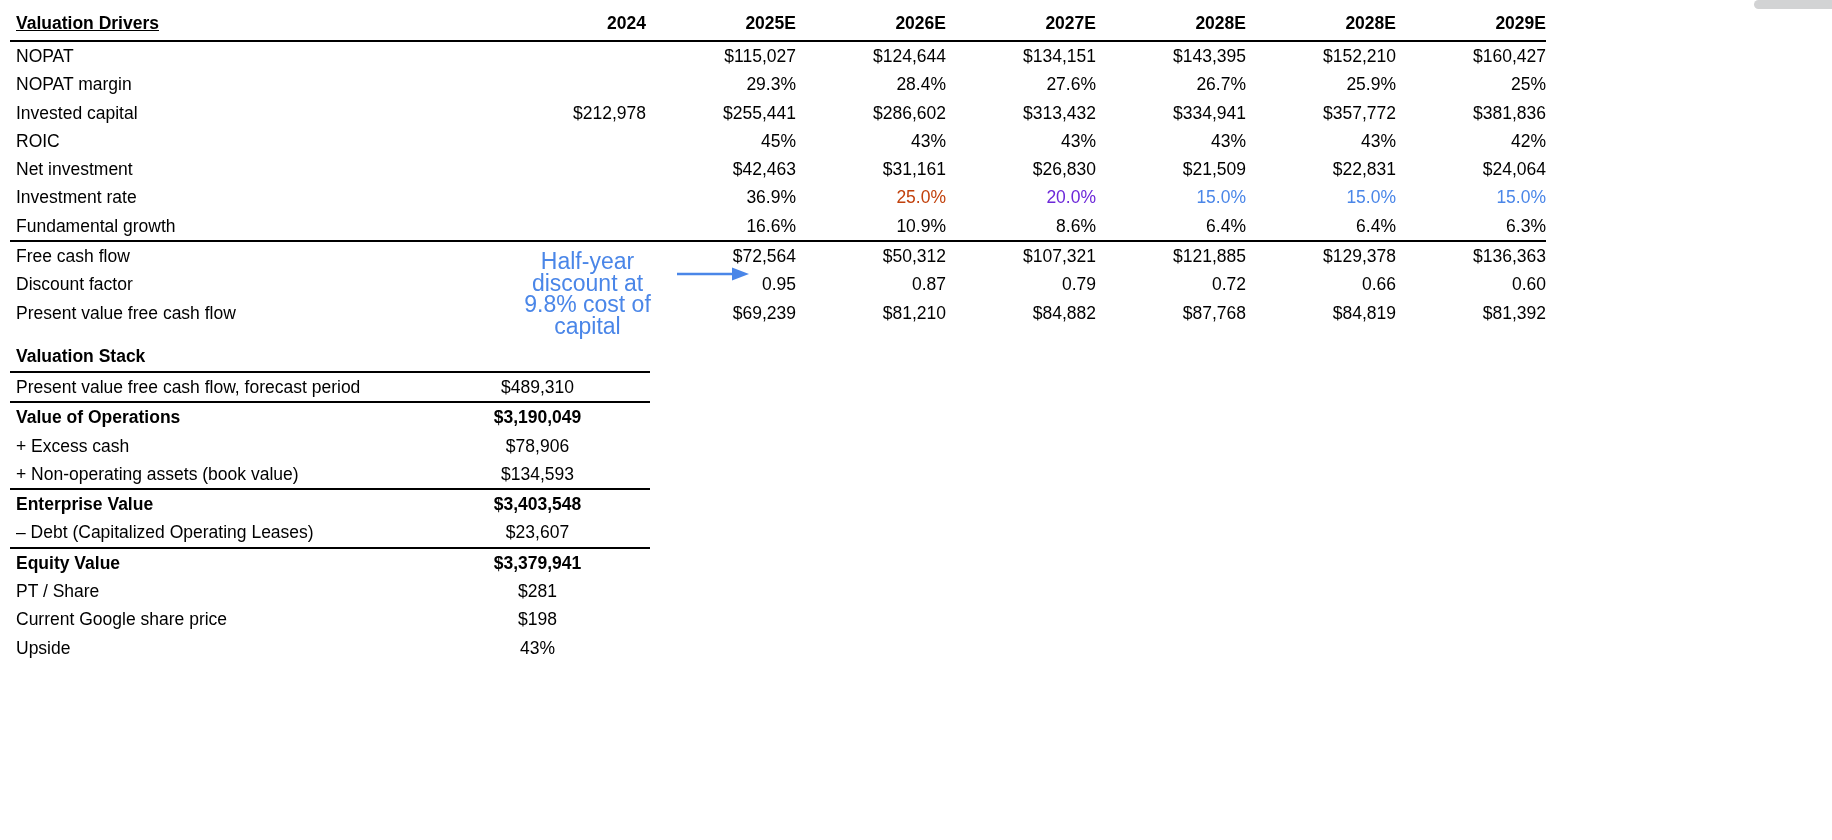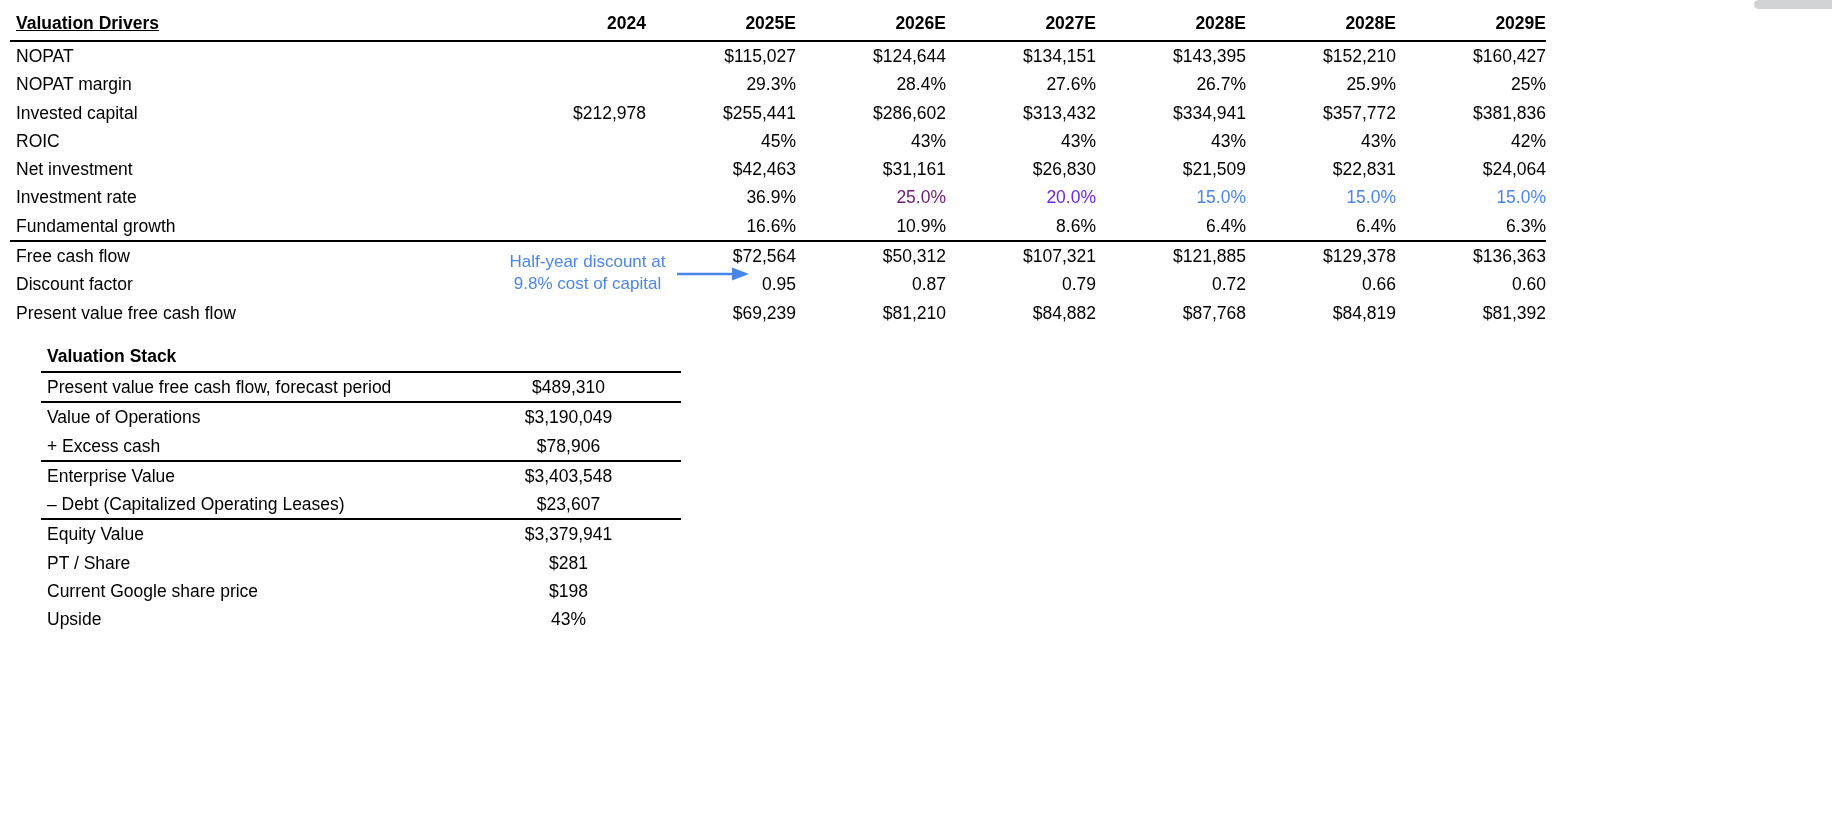--- a/index.html
+++ b/index.html
@@ -31,32 +31,32 @@
   #drivers thead th { height: 34px; vertical-align: bottom; padding-bottom: 6px; font-weight: bold; border-bottom: 2.5px solid #000; }
   #drivers thead th.label { text-align: left; padding-left: 6px; text-decoration: underline; }
   #drivers tbody td { height: 28.3px; line-height: 28.3px; }
   #drivers td.label { text-align: left; padding-left: 6px; }
   .num { text-align: right; }
   tr.rule-above td { border-top: 2.5px solid #000; }
 
   
   .annotation {
     position: absolute; left: 495px; top: 251px; width: 185px;
-    text-align: center; font-size: 17px; line-height: 21.5px;
+    text-align: center; font-size: 23px; line-height: 21.5px;
   }
   .arrow { position: absolute; left: 676px; top: 266px; }
 
   
-  .stack-wrap { position: absolute; left: 10px; top: 344px; width: 640px; margin-left: 31px; }
+  .stack-wrap { position: absolute; left: 10px; top: 344px; width: 640px; }
   .stack-title { height: 27px; line-height: 24px; font-weight: bold; padding-left: 6px; }
   #stack { width: 640px; border-top: 2.5px solid #000; }
   #stack td { height: 28.3px; line-height: 28.3px; }
   #stack td.label { text-align: left; padding-left: 6px; }
   #stack td.val { text-align: center; padding-right: 5px; }
-  tr.bold td { font-weight: normal; }
+  tr.bold td { font-weight: bold; }
 </style>
 </head>
 <body>
 
 <div class="sheet">
 
   <div class="pill" style="background: rgb(210, 211, 212);"></div>
 
   <table id="drivers">
     <colgroup>
@@ -129,21 +129,21 @@
           <td class="num">$31,161</td>
           <td class="num">$26,830</td>
           <td class="num">$21,509</td>
           <td class="num">$22,831</td>
           <td class="num">$24,064</td>
         </tr>
         <tr>
           <td class="label">Investment rate</td>
           <td class="num"></td>
           <td class="num">36.9%</td>
-          <td class="num" style="color: #701a75;">25.0%</td>
+          <td class="num" style="color: #c2410c;">25.0%</td>
           <td class="num" style="color: #6d28d9;">20.0%</td>
           <td class="num" style="color: rgb(74, 134, 232);">15.0%</td>
           <td class="num" style="color: rgb(74, 134, 232);">15.0%</td>
           <td class="num" style="color: rgb(74, 134, 232);">15.0%</td>
         </tr>
         <tr>
           <td class="label">Fundamental growth</td>
           <td class="num"></td>
           <td class="num">16.6%</td>
           <td class="num">10.9%</td>
@@ -207,20 +207,24 @@
             <td class="val">$489,310</td>
           </tr>
           <tr class="bold rule-above">
             <td class="label">Value of Operations</td>
             <td class="val">$3,190,049</td>
           </tr>
           <tr>
             <td class="label">+ Excess cash</td>
             <td class="val">$78,906</td>
           </tr>
+          <tr>
+            <td class="label">+ Non-operating assets (book value)</td>
+            <td class="val">$134,593</td>
+          </tr>
           <tr class="bold rule-above">
             <td class="label">Enterprise Value</td>
             <td class="val">$3,403,548</td>
           </tr>
           <tr>
             <td class="label">– Debt (Capitalized Operating Leases)</td>
             <td class="val">$23,607</td>
           </tr>
           <tr class="bold rule-above">
             <td class="label">Equity Value</td>

